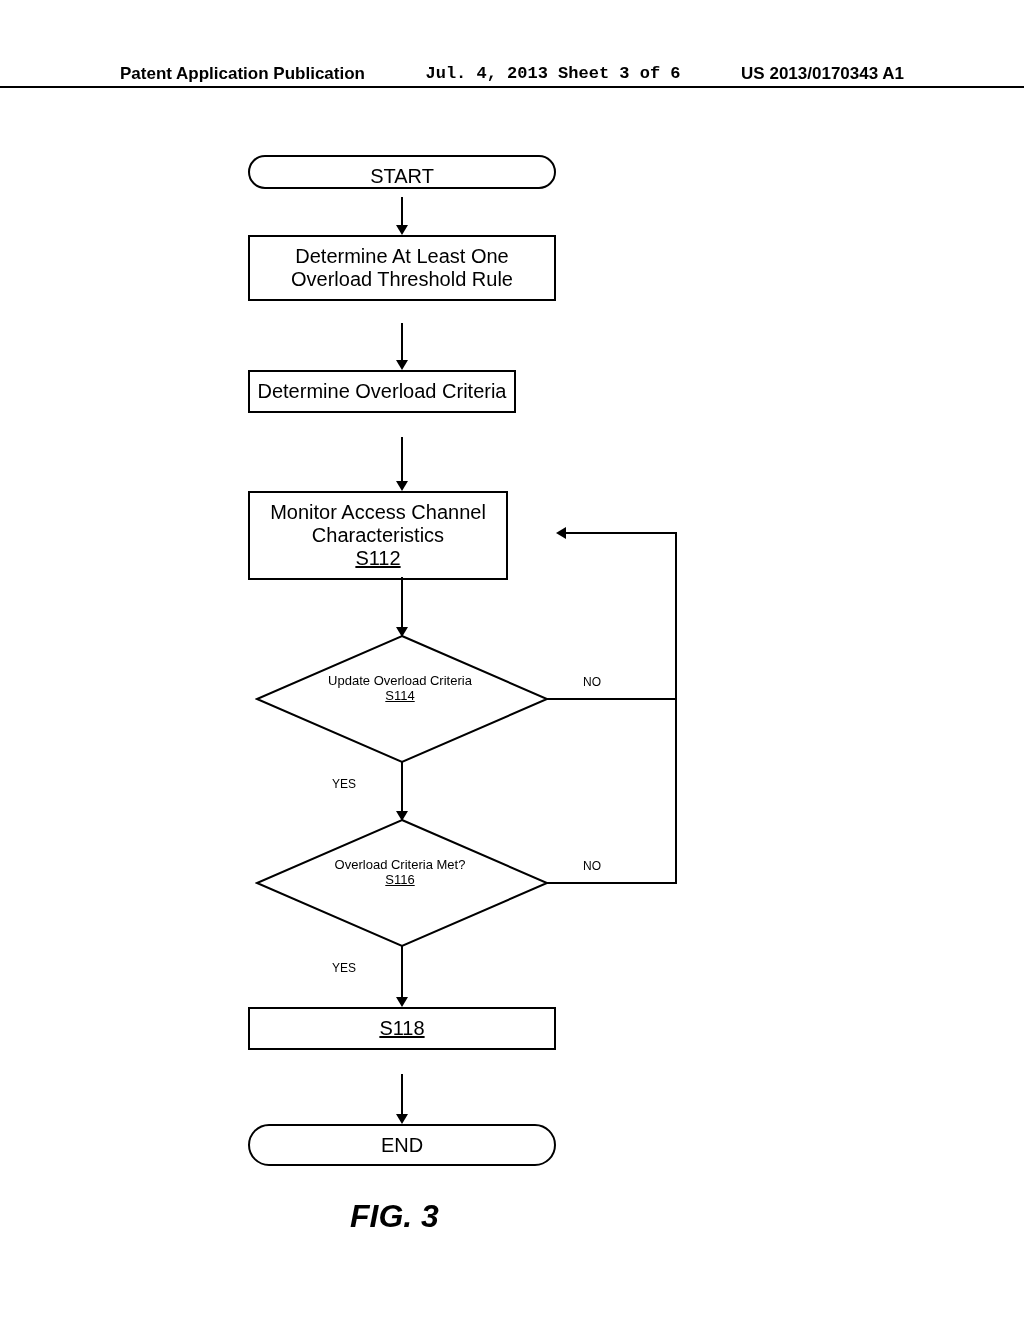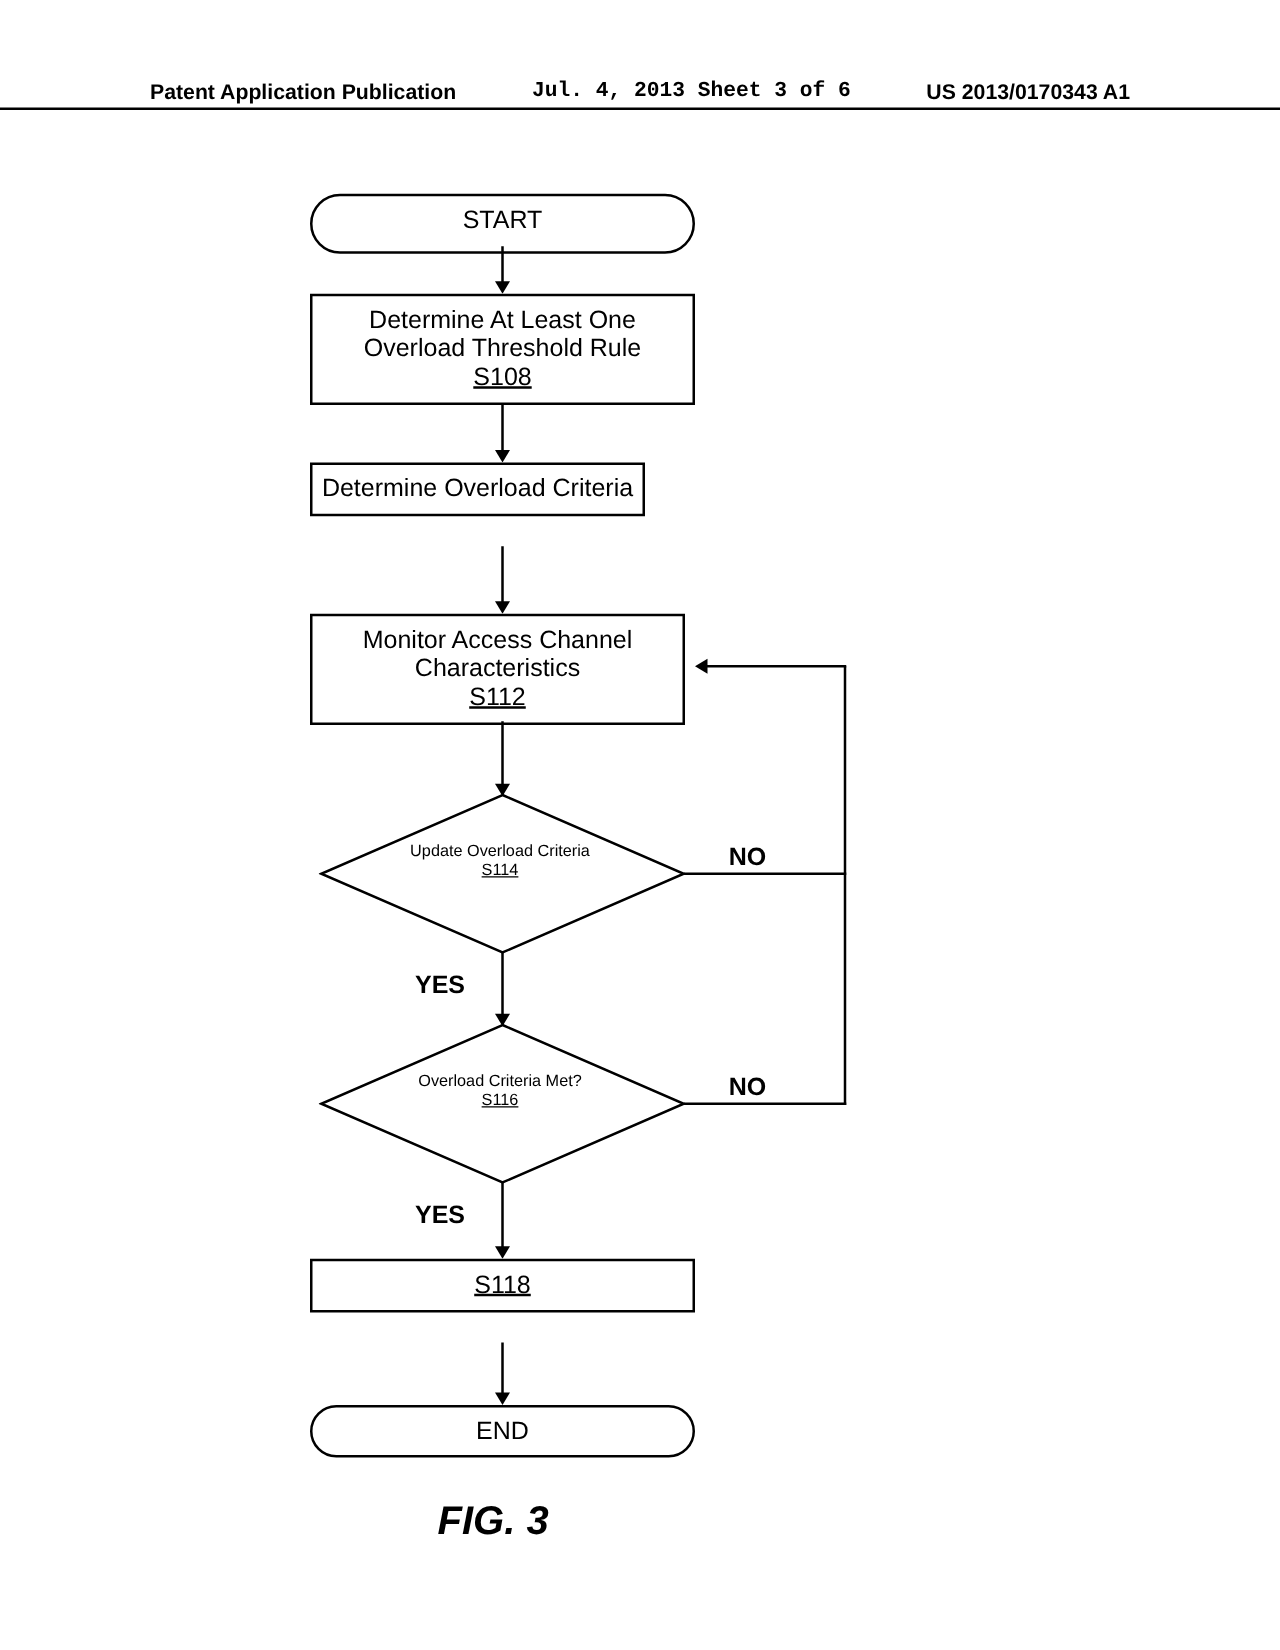--- a/index.html
+++ b/index.html
@@ -84,22 +84,21 @@
       border-top: 10px solid #000;
     }
     .arrow-left {
       border-top: 6px solid transparent;
       border-bottom: 6px solid transparent;
       border-right: 10px solid #000;
     }
     
     .label-text {
       position: absolute;
-      font-size: 20px;
-      font-weight: bold;
+      font-size: 12px;
     }
     
     .fig-label {
       position: absolute;
       font-size: 32px;
       font-weight: bold;
       font-style: italic;
     }
   </style>
 </head>
@@ -108,43 +107,42 @@
 <div class="header">
   <div class="header-text">
     <span class="header-left">Patent Application Publication</span>
     <span class="header-center">Jul. 4, 2013   Sheet 3 of 6</span>
     <span class="header-right">US 2013/0170343 A1</span>
   </div>
 </div>
 
 <div class="flow-container">
 
-  <div class="terminal" style="left:248px; top:0px; width:308px; height:48px;">
+  <div class="terminal" style="left:248px; top:0px; width:308px; height:34px;">
     <span>START</span>
   </div>
 
   <div class="arrow-line" style="left:401px; top:42px; width:2px; height:30px;"></div>
   <div class="arrow-head arrow-down" style="left:396px; top:70px;"></div>
 
   <div class="process" style="left:248px; top:80px; width:308px;">
     <div>Determine At Least One Overload Threshold Rule</div>
-    <div class="ref">S108</div>
   </div>
 
   <div class="arrow-line" style="left:401px; top:168px; width:2px; height:40px;"></div>
   <div class="arrow-head arrow-down" style="left:396px; top:205px;"></div>
 
   <div class="process" style="left:248px; top:215px; width:268px;">
     <div>Determine Overload Criteria</div>
   </div>
 
   <div class="arrow-line" style="left:401px; top:282px; width:2px; height:47px;"></div>
   <div class="arrow-head arrow-down" style="left:396px; top:326px;"></div>
 
-  <div class="process" style="left:248px; top:336px; width:300px;">
+  <div class="process" style="left:248px; top:336px; width:260px;">
     <div>Monitor Access Channel Characteristics</div>
     <div class="ref">S112</div>
   </div>
 
   <div class="arrow-line" style="left:401px; top:422px; width:2px; height:53px;"></div>
   <div class="arrow-head arrow-down" style="left:396px; top:472px;"></div>
 
   <svg style="position:absolute; left:255px; top:479px; width:295px; height:130px;">
     <polygon points="147,2 292,65 147,128 2,65" fill="white" stroke="#000" stroke-width="2"></polygon>
   </svg>

